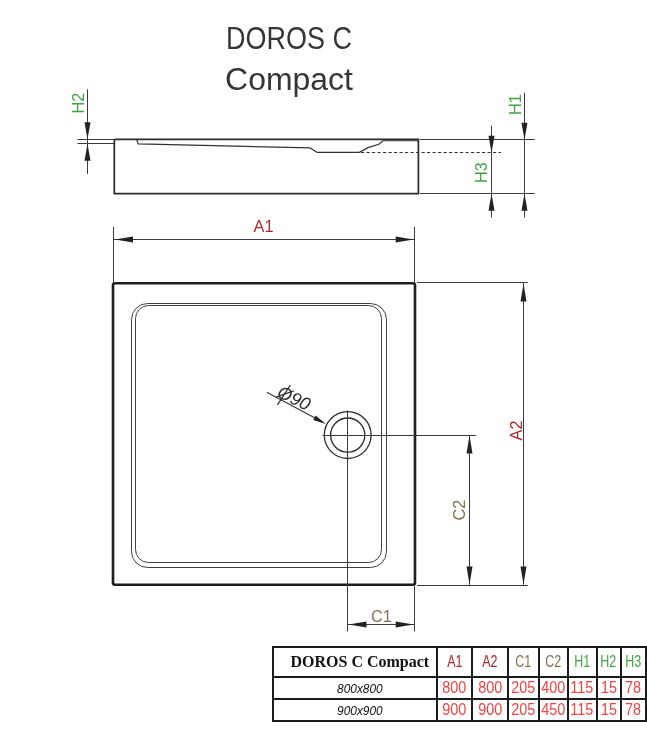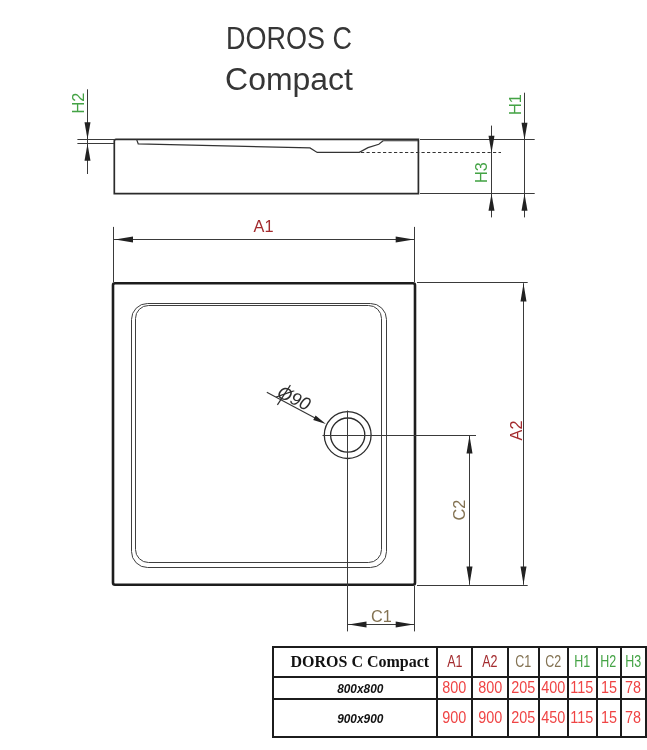--- a/index.html
+++ b/index.html
@@ -8,21 +8,21 @@
          font-size:31px;line-height:41px;color:#363636;}
   #tbl{position:absolute;left:272px;top:646px;border-collapse:collapse;table-layout:fixed;}
   #tbl td{padding:0;text-align:center;vertical-align:middle;border:2px solid #1c1c1c;
           font-size:16px;color:#ef4444;white-space:nowrap;}
   #tbl td.first{border-left-width:2.5px;}
   #tbl td.last{border-right-width:2.5px;}
   #tbl tr.hdr td{border-top-width:2.5px;border-bottom-width:2.5px;font-size:16px;}
   #tbl tr.r td{border-top-width:1.5px;}
   #tbl tr.rb td{border-bottom-width:2.5px;}
   #tbl td.name{font-family:"Liberation Serif",serif;font-weight:bold;font-size:16.5px;color:#111;}
-  #tbl td.dim{font-weight:bold;font-style:italic;font-size:13.5px;color:#111;}
+  #tbl td.dim{font-weight:normal;font-style:italic;font-size:13.5px;color:#111;}
   #tbl td.name,#tbl td.dim{padding-left:10px;}
   #tbl span.d{display:inline-block;transform:scaleX(0.88);}
   #tbl span.h{display:inline-block;transform:scaleX(0.78);}
   #tbl span.v{display:inline-block;transform:scaleX(0.9);}
   #tbl td.ra{color:#a32b2e;}
   #tbl td.ca{color:#837252;}
   #tbl td.ha{color:#44a345;}
 </style>
 </head>
 <body>
@@ -116,21 +116,21 @@
   <tr class="r" style="height:22px">
         <td class="dim first"><span class="d">800x800</span></td>
         <td><span class="v">800</span></td>
         <td><span class="v">800</span></td>
         <td><span class="v">205</span></td>
         <td><span class="v">400</span></td>
         <td><span class="v">115</span></td>
         <td><span class="v">15</span></td>
         <td class="last"><span class="v">78</span></td>
       </tr>
-  <tr class="r" style="height:38px">
+  <tr class="r" style="height:22px">
         <td class="dim first"><span class="d">900x900</span></td>
         <td><span class="v">900</span></td>
         <td><span class="v">900</span></td>
         <td><span class="v">205</span></td>
         <td><span class="v">450</span></td>
         <td><span class="v">115</span></td>
         <td><span class="v">15</span></td>
         <td class="last"><span class="v">78</span></td>
       </tr>
 </tbody>

